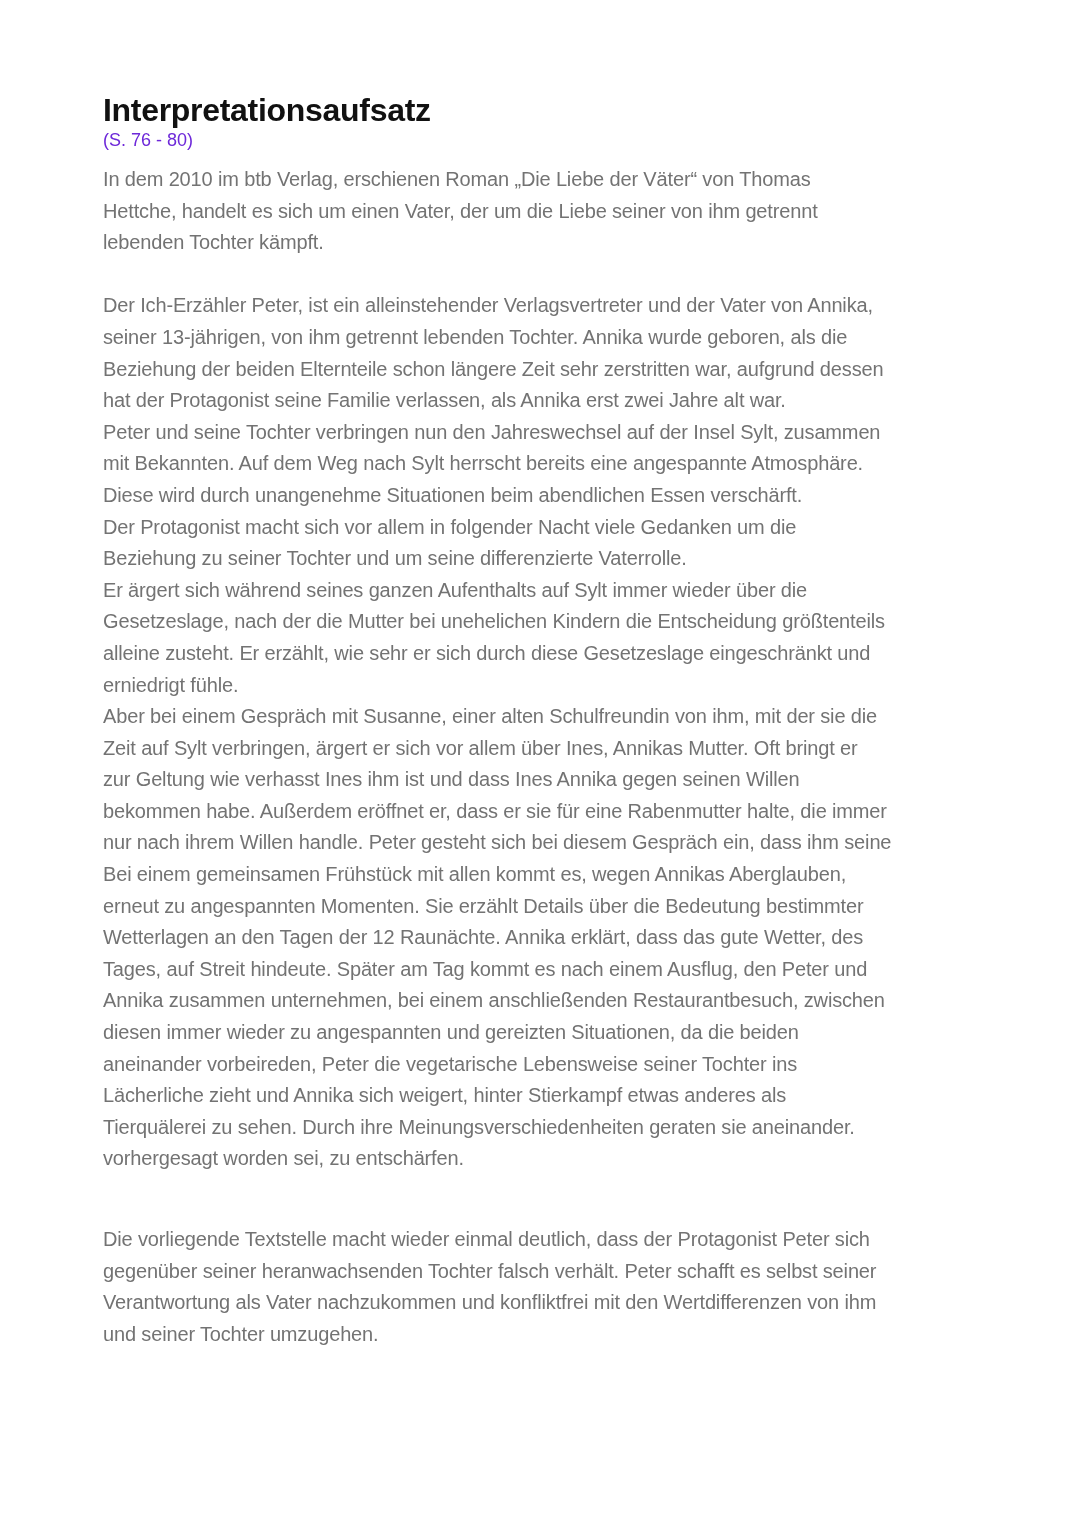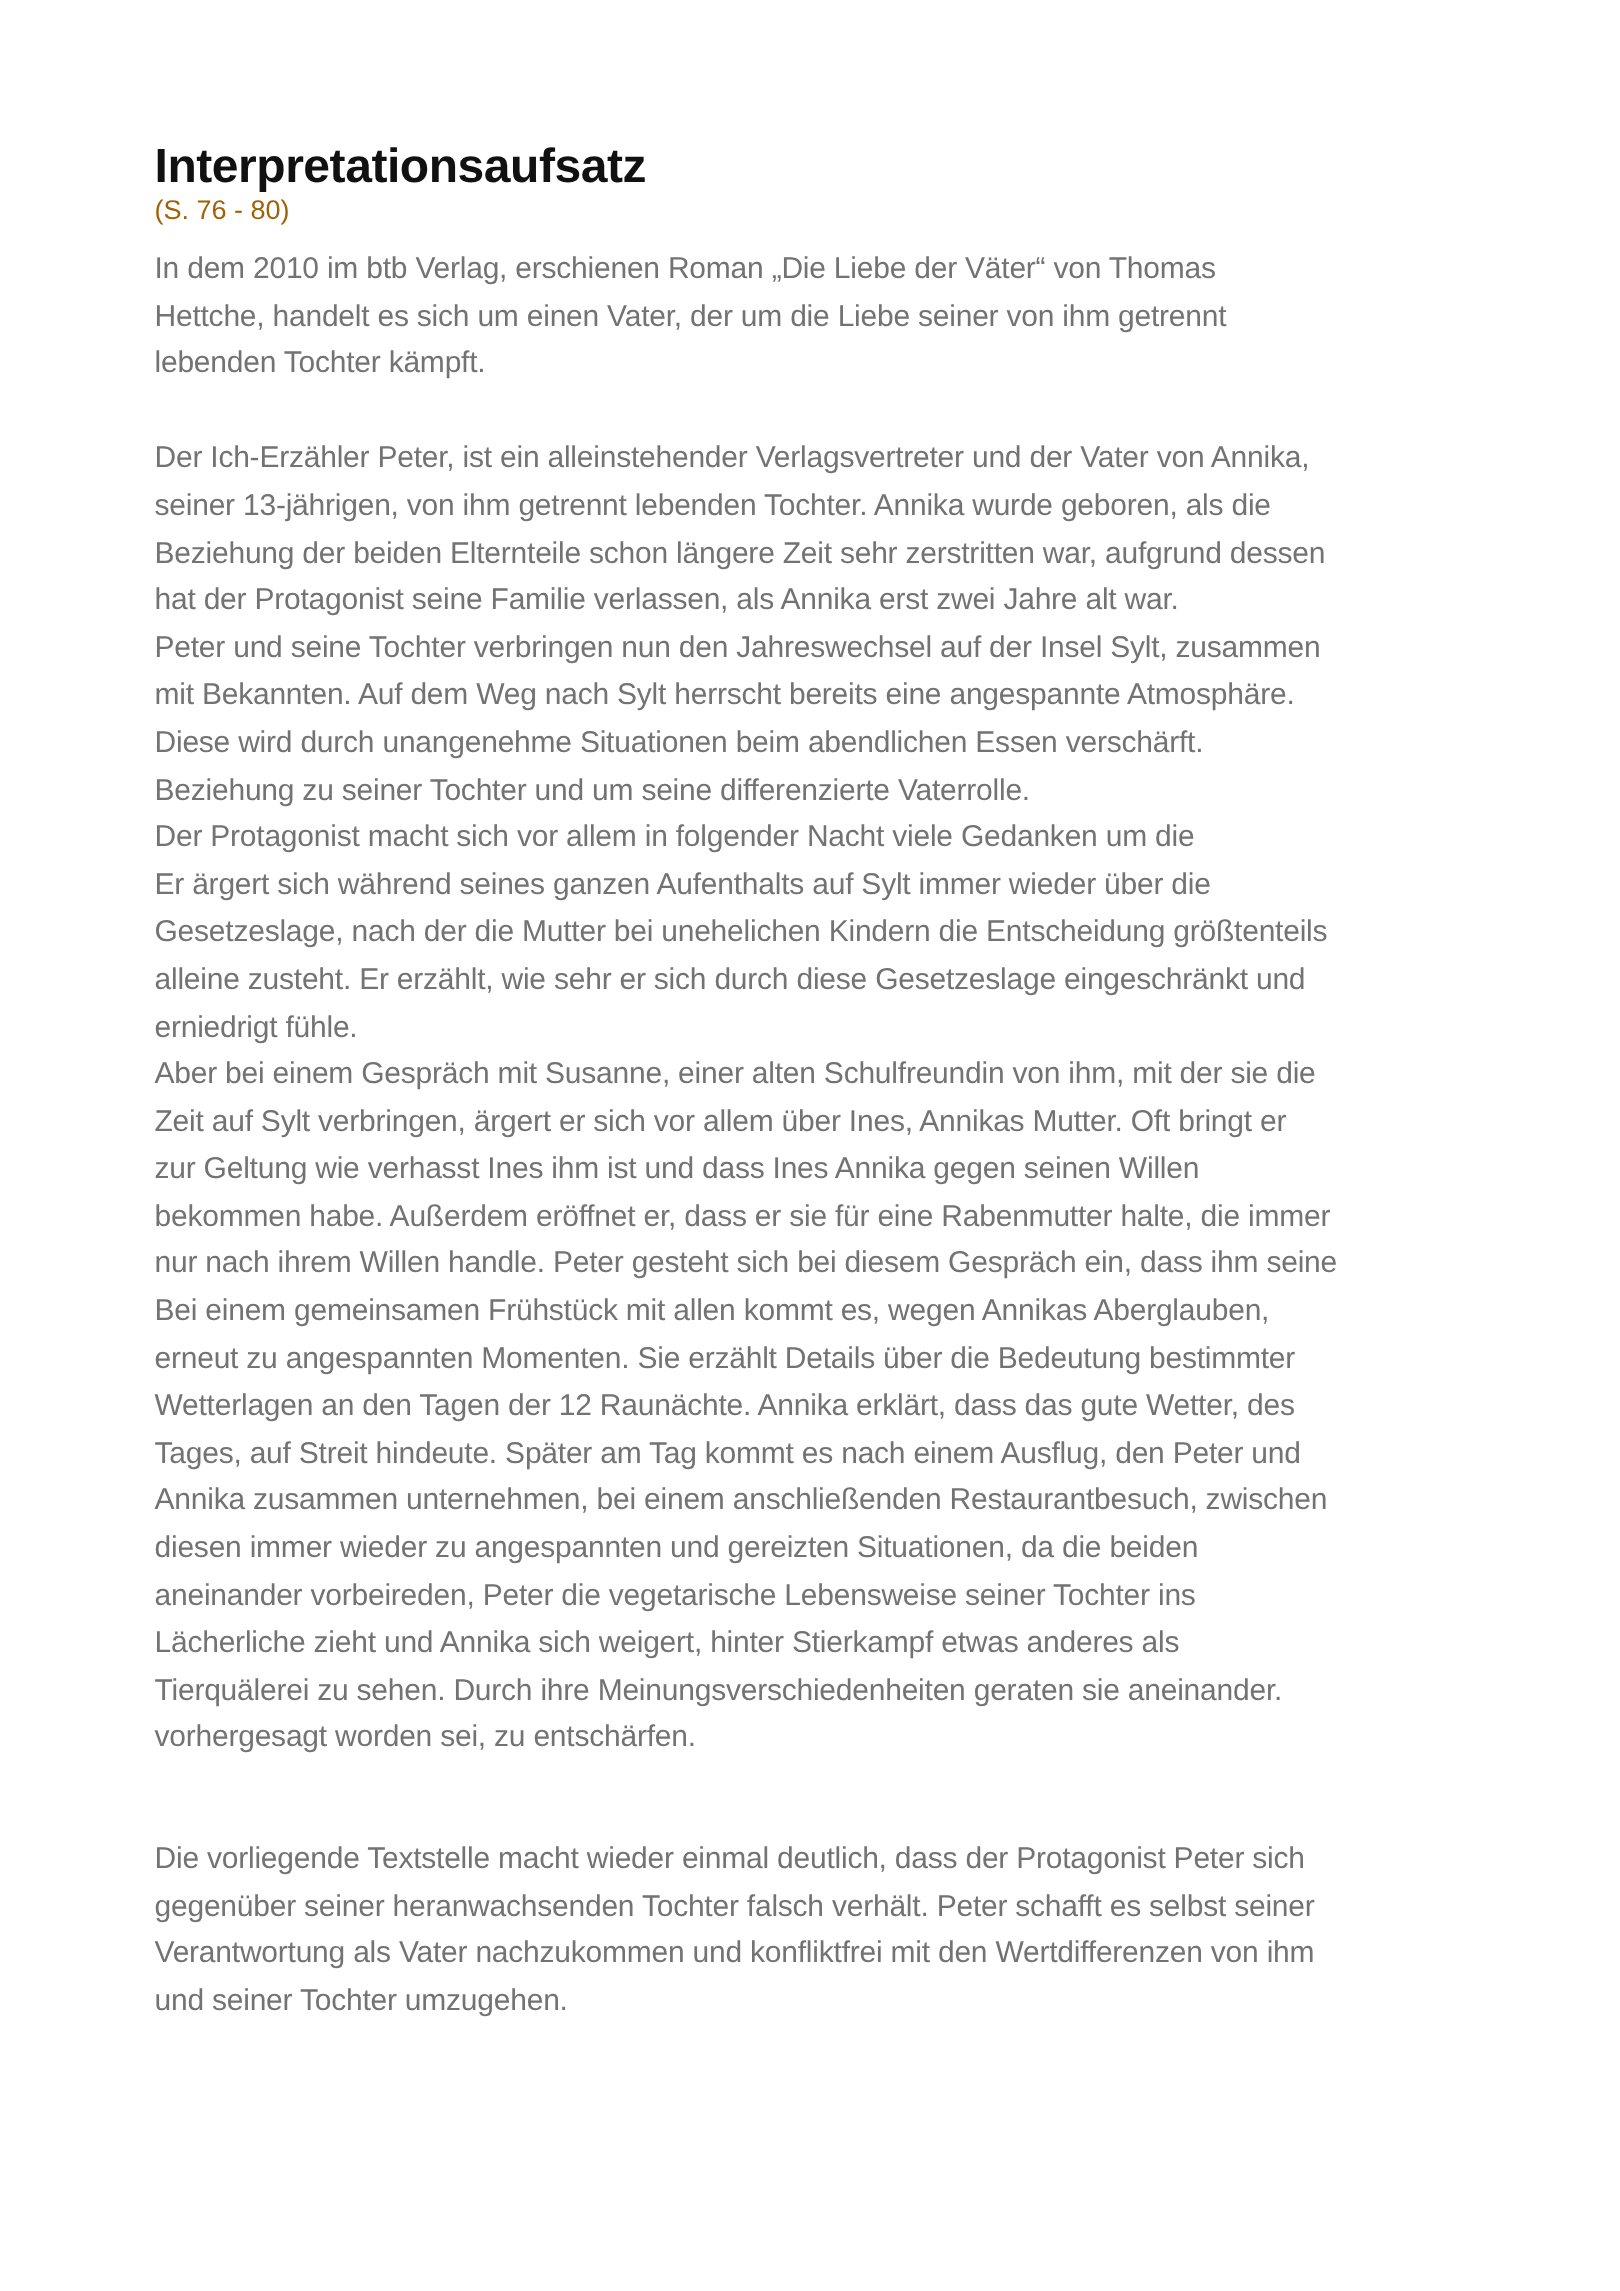--- a/index.html
+++ b/index.html
@@ -26,21 +26,21 @@
       font-size: 32px;
       line-height: 38px;
       margin: 0;
       letter-spacing: -0.3px;
       color: #111;
     }
     .subtitle {
       font-size: 18px;
       line-height: 22px;
       margin: 0;
-      color: #a16207;
+      color: #6d28d9;
     }
     .para {
       font-size: 20px;
       line-height: 31.6px;
       margin: 0;
       color: #737373;
       letter-spacing: -0.15px;
     }
     .line {
       display: block;
@@ -64,22 +64,22 @@
   </p>
 
   <p class="para p-summary">
     <span class="line">Der Ich-Erzähler Peter, ist ein alleinstehender Verlagsvertreter und der Vater von Annika,</span>
     <span class="line">seiner 13-jährigen, von ihm getrennt lebenden Tochter. Annika wurde geboren, als die</span>
     <span class="line">Beziehung der beiden Elternteile schon längere Zeit sehr zerstritten war, aufgrund dessen</span>
     <span class="line">hat der Protagonist seine Familie verlassen, als Annika erst zwei Jahre alt war.</span>
     <span class="line">Peter und seine Tochter verbringen nun den Jahreswechsel auf der Insel Sylt, zusammen</span>
     <span class="line">mit Bekannten. Auf dem Weg nach Sylt herrscht bereits eine angespannte Atmosphäre.</span>
     <span class="line">Diese wird durch unangenehme Situationen beim abendlichen Essen verschärft.</span>
+    <span class="line">Der Protagonist macht sich vor allem in folgender Nacht viele Gedanken um die</span>
     <span class="line">Beziehung zu seiner Tochter und um seine differenzierte Vaterrolle.</span>
-    <span class="line">Der Protagonist macht sich vor allem in folgender Nacht viele Gedanken um die</span>
     <span class="line">Er ärgert sich während seines ganzen Aufenthalts auf Sylt immer wieder über die</span>
     <span class="line">Gesetzeslage, nach der die Mutter bei unehelichen Kindern die Entscheidung größtenteils</span>
     <span class="line">alleine zusteht. Er erzählt, wie sehr er sich durch diese Gesetzeslage eingeschränkt und</span>
     <span class="line">erniedrigt fühle.</span>
     <span class="line">Aber bei einem Gespräch mit Susanne, einer alten Schulfreundin von ihm, mit der sie die</span>
     <span class="line">Zeit auf Sylt verbringen, ärgert er sich vor allem über Ines, Annikas Mutter. Oft bringt er</span>
     <span class="line">zur Geltung wie verhasst Ines ihm ist und dass Ines Annika gegen seinen Willen</span>
     <span class="line">bekommen habe. Außerdem eröffnet er, dass er sie für eine Rabenmutter halte, die immer</span>
     <span class="line">nur nach ihrem Willen handle. Peter gesteht sich bei diesem Gespräch ein, dass ihm seine</span>
     <span class="line">Bei einem gemeinsamen Frühstück mit allen kommt es, wegen Annikas Aberglauben,</span>

